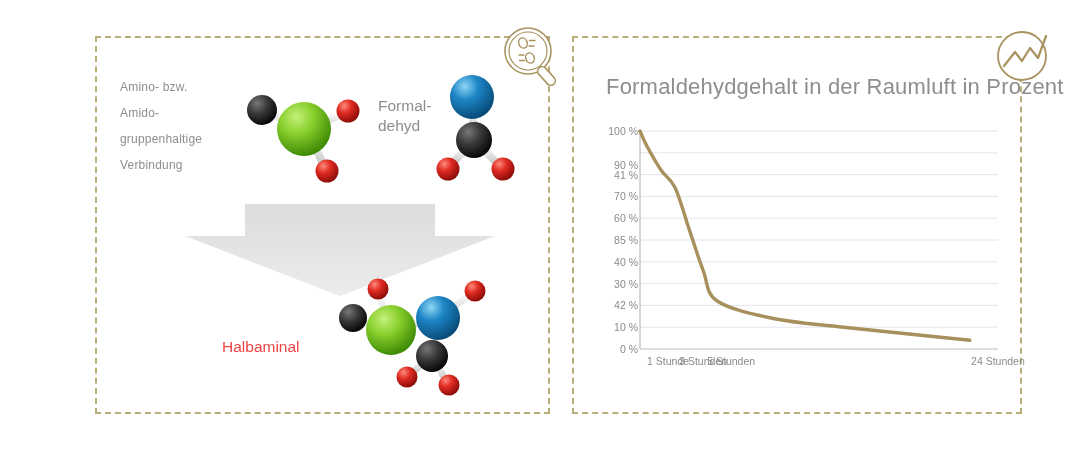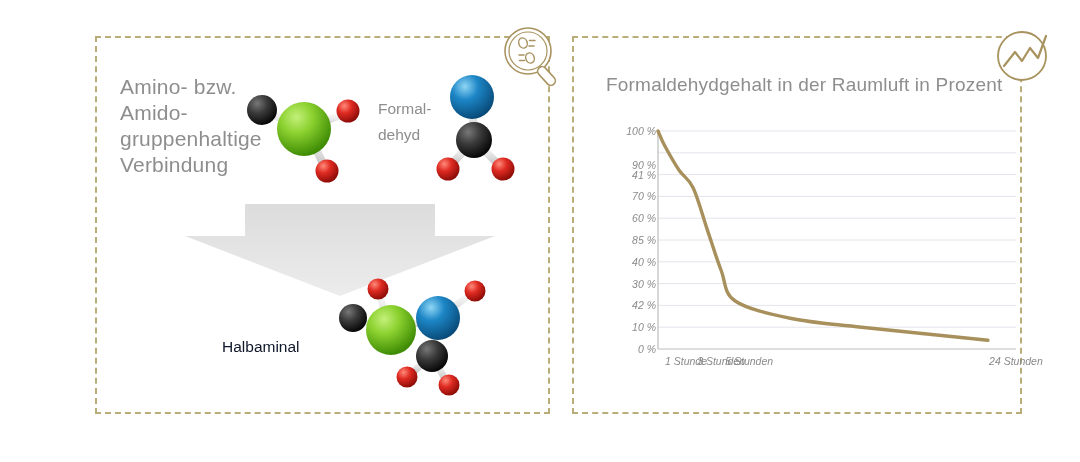--- a/index.html
+++ b/index.html
@@ -34,42 +34,42 @@
   #icon-magnifier { left: 498px; top: 22px; }
   #icon-trend     { left: 988px; top: 22px; }
 
   
   #left-caption {
     position: absolute;
     left: 120px;
     top: 74px;
     width: 170px;
     color: #8e8e8e;
-    font-size: 21px;
+    font-size: 12px;
     line-height: 26px;
     font-weight: 300;
     letter-spacing: .2px;
     white-space: pre-line;
   }
   #label-formaldehyd {
     position: absolute;
     left: 378px;
     top: 96px;
     width: 72px;
     color: #8e8e8e;
     font-size: 15.5px;
-    line-height: 26px;
+    line-height: 20px;
     font-weight: 300;
     white-space: pre-line;
   }
   #label-halbaminal {
     position: absolute;
     left: 222px;
     top: 338px;
-    color: #0f172a;
+    color: #ef4444;
     font-size: 15.5px;
     font-weight: 300;
   }
 
   
   .molecule { position: absolute; }
   #mol-amino        { left: 238px; top: 76px;  width: 136px; height: 116px; }
   #mol-formaldehyd  { left: 432px; top: 68px;  width: 100px; height: 122px; }
   #mol-halbaminal   { left: 328px; top: 272px; width: 180px; height: 128px; }
 
@@ -81,32 +81,31 @@
     width: 310px;
     height: 92px;
   }
 
   
   #chart-title {
     position: absolute;
     left: 606px;
     top: 74px;
     color: #8e8e8e;
-    font-size: 19px;
+    font-size: 22px;
     font-weight: 300;
     letter-spacing: .2px;
     white-space: nowrap;
   }
   #chart-area {
     position: absolute;
-    left: 590px;
+    left: 572px;
     top: 100px;
     width: 450px;
     height: 290px;
-    font-style: italic;
   }
   .y-tick-label {
     position: absolute;
     right: 0;
     text-align: right;
     color: #8a8a8a;
     font-size: 10.5px;
     font-weight: 300;
     white-space: nowrap;
     transform: translateY(-50%);

